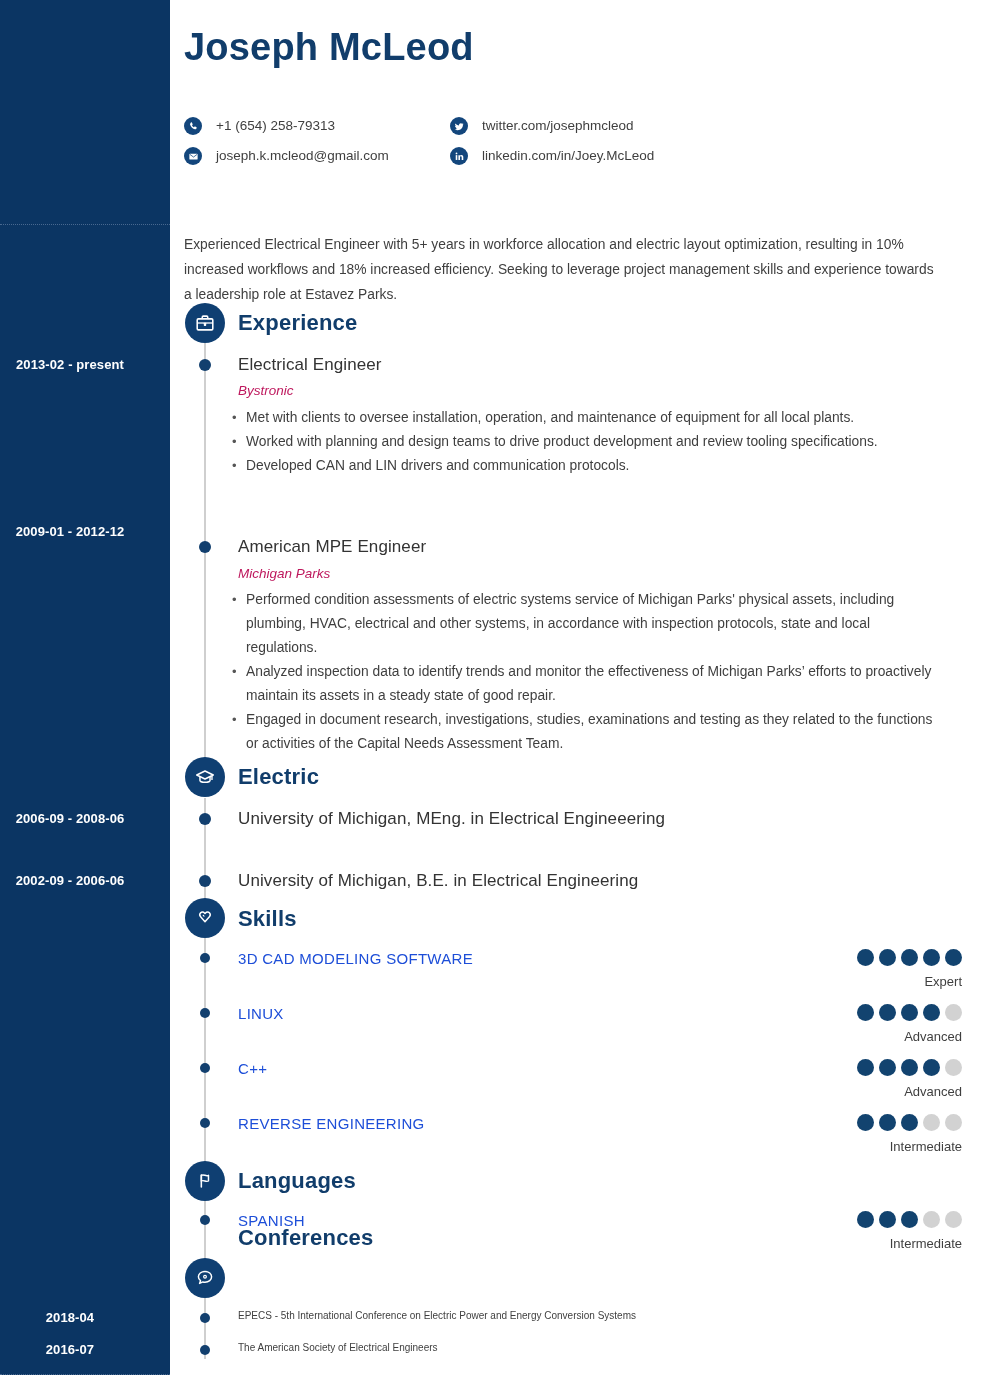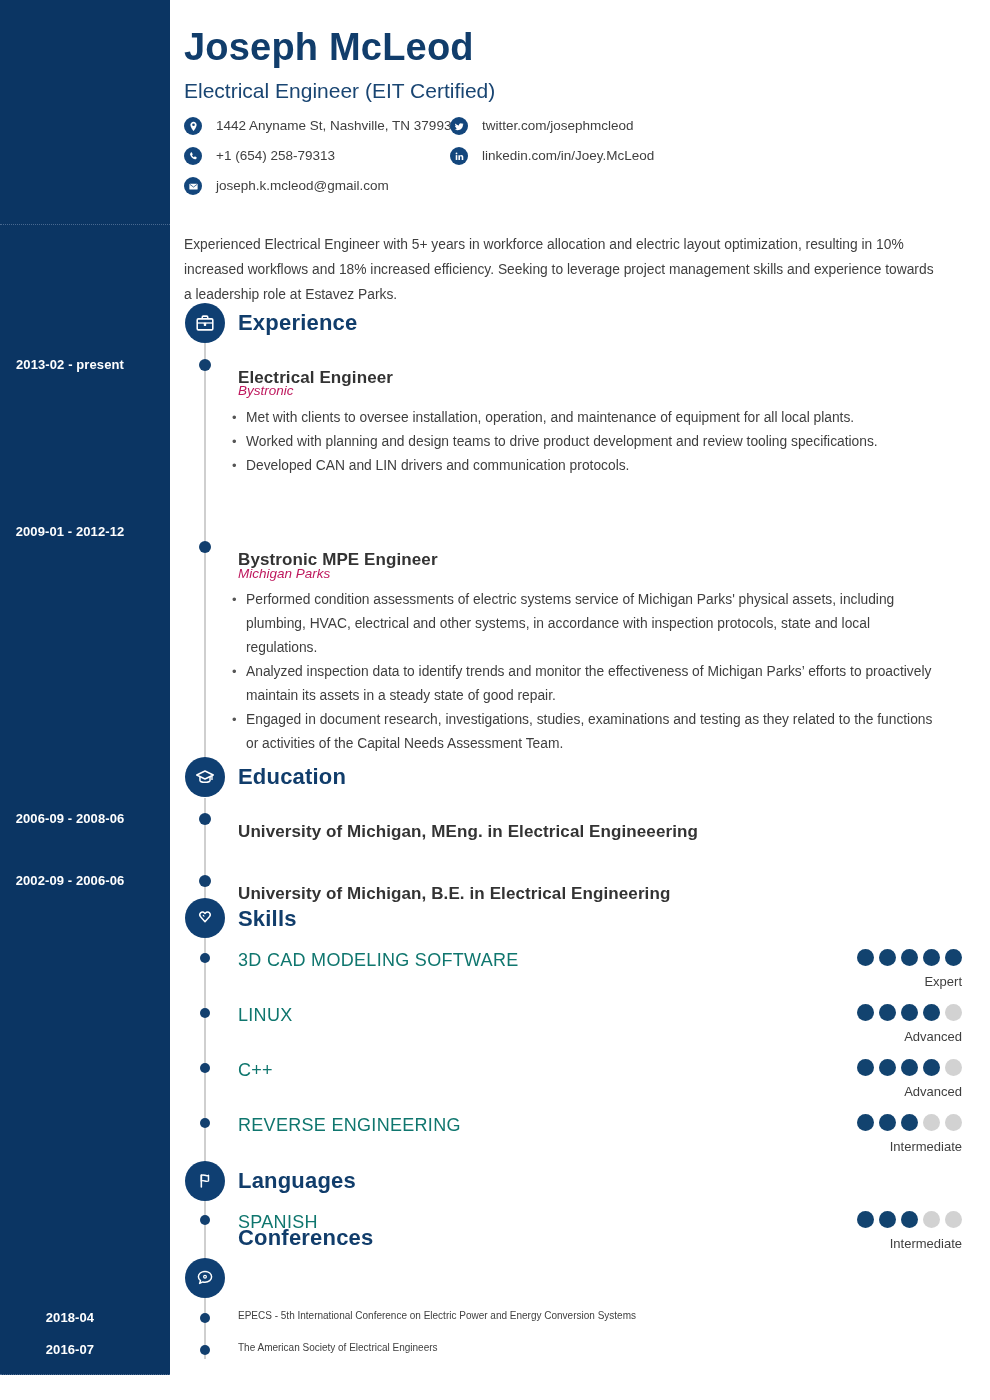--- a/index.html
+++ b/index.html
@@ -83,23 +83,22 @@
     border-radius:50%;
     background:#123f6e;
     z-index:2;
   }
   .dot.small{
     left:30px;width:10px;height:10px;
   }
 
   .entry-title{
     position:absolute;left:68px;
-    font-size:17px;font-weight:bold;color:#333333;
+    font-size:17px;font-weight:normal;color:#333333;
     letter-spacing:.1px;
-    margin-top:13px;
   }
   .entry-sub{
     position:absolute;left:68px;
     font-size:13.5px;font-style:italic;color:#be185d;
   }
   .bullets{
     position:absolute;left:62px;
     width:710px;
     margin:0;padding:0;
     list-style:none;
@@ -153,21 +152,21 @@
     position:absolute;left:0;top:2px;
     width:18px;height:18px;border-radius:50%;
     background:#13467c;
     display:flex;align-items:center;justify-content:center;
   }
   .cicon svg{display:block;}
 
   
   .skill-name{
     position:absolute;left:68px;
-    font-size:18px;color:#0f766e;
+    font-size:15px;color:#1d4ed8;
     letter-spacing:.3px;
   }
   .rating{
     position:absolute;right:28px;
     display:flex;gap:5px;
   }
   .rdot{width:17px;height:17px;border-radius:50%;background:#12436f;}
   .rdot.off{background:#d2d2d2;}
   .rating-label{
     position:absolute;right:28px;
@@ -192,32 +191,22 @@
   <div class="date" style="top:357px">2013-02 - present</div>
   <div class="date" style="top:524px">2009-01 - 2012-12</div>
   <div class="date" style="top:811px">2006-09 - 2008-06</div>
   <div class="date" style="top:873px">2002-09 - 2006-06</div>
   <div class="date" style="top:1310px">2018-04</div>
   <div class="date" style="top:1342px">2016-07</div>
 
   <div class="main">
 
     <div class="name">Joseph McLeod</div>
-    <div class="job-title">Electrical Engineer (EIT Certified)</div>
 
     <div class="contact-col left">
-      <div class="contact-row">
-        <span class="cicon">
-          <svg width="11" height="11" viewBox="0 0 16 16">
-              <path fill="#fff" d="M8 1C5.5 1 3.5 3 3.5 5.5c0 3.2 4 9 4.5 9s4.5-5.8 4.5-9C12.5 3 10.5 1 8 1z"></path>
-              <circle cx="8" cy="5.5" r="1.9" fill="#13467c"></circle>
-            </svg>
-        </span>
-        <span>1442 Anyname St, Nashville, TN 37993</span>
-      </div>
       <div class="contact-row">
         <span class="cicon">
           <svg width="11" height="11" viewBox="0 0 16 16">
               <path fill="#fff" d="M4.2 2.2c.5-.4 1.2-.3 1.5.3l1 1.7c.3.5.2 1-.2 1.3l-.7.6c.5 1.2 1.6 2.3 2.8 2.9l.6-.7c.4-.4.9-.5 1.4-.2l1.7 1c.5.3.6 1 .2 1.5l-.8 1c-.4.5-1 .7-1.7.5C7.3 11.8 4 8.6 3 5.2c-.2-.7 0-1.3.4-1.7l.8-1.3z"></path>
             </svg>
         </span>
         <span>+1 (654) 258-79313</span>
       </div>
       <div class="contact-row">
         <span class="cicon">
@@ -272,36 +261,36 @@
     <div class="dot" style="top:359px"></div>
     <div class="entry-title" style="top:355px">Electrical Engineer</div>
     <div class="entry-sub" style="top:383px">Bystronic</div>
     <ul class="bullets" style="top:406px">
       <li>Met with clients to oversee installation, operation, and maintenance of equipment for all local plants.</li>
       <li>Worked with planning and design teams to drive product development and review tooling specifications.</li>
       <li>Developed CAN and LIN drivers and communication protocols.</li>
     </ul>
 
     <div class="dot" style="top:541px"></div>
-    <div class="entry-title" style="top:537px">Bystronic MPE Engineer</div>
+    <div class="entry-title" style="top:537px">American MPE Engineer</div>
     <div class="entry-sub" style="top:566px">Michigan Parks</div>
     <ul class="bullets" style="top:588px">
       <li>Performed condition assessments of electric systems service of Michigan Parks' physical assets, including plumbing, HVAC, electrical and other systems, in accordance with inspection protocols, state and local regulations.</li>
       <li>Analyzed inspection data to identify trends and monitor the effectiveness of Michigan Parks’ efforts to proactively maintain its assets in a steady state of good repair.</li>
       <li>Engaged in document research, investigations, studies, examinations and testing as they related to the functions or activities of the Capital Needs Assessment Team.</li>
     </ul>
 
     <div class="sect-icon" style="top:757px">
       <svg width="22" height="22" viewBox="0 0 24 24">
           <path d="M12 5.5L21 9.8l-9 4.3-9-4.3z" fill="none" stroke="#fff" stroke-width="1.7" stroke-linejoin="round"></path>
           <path d="M17.5 11.6v4.2c0 .9-2.5 2-5.5 2s-5.5-1.1-5.5-2v-4.2" fill="none" stroke="#fff" stroke-width="1.6"></path>
           <path d="M19.6 10.6v4.6" stroke="#fff" stroke-width="1.5"></path>
         </svg>
     </div>
-    <div class="sect-title" style="top:764px">Education</div>
+    <div class="sect-title" style="top:764px">Electric</div>
 
     <div class="dot" style="top:813px"></div>
     <div class="entry-title" style="top:809px">University of Michigan, MEng. in Electrical Engineeering</div>
 
     <div class="dot" style="top:875px"></div>
     <div class="entry-title" style="top:871px">University of Michigan, B.E. in Electrical Engineering</div>
 
     <div class="sect-icon" style="top:898px">
       <svg width="22" height="22" viewBox="0 0 24 24">
           <path d="M7.2 6.4c1.2-1.2 3-1.2 4.1 0l.7.7.7-.7c1.1-1.2 3-1.2 4.1 0 1.1 1.2 1.1 3.1 0 4.3L12 16l-4.8-5.3c-1.1-1.2-1.1-3.1 0-4.3z" fill="none" stroke="#fff" stroke-width="1.6" stroke-linejoin="round"></path>

